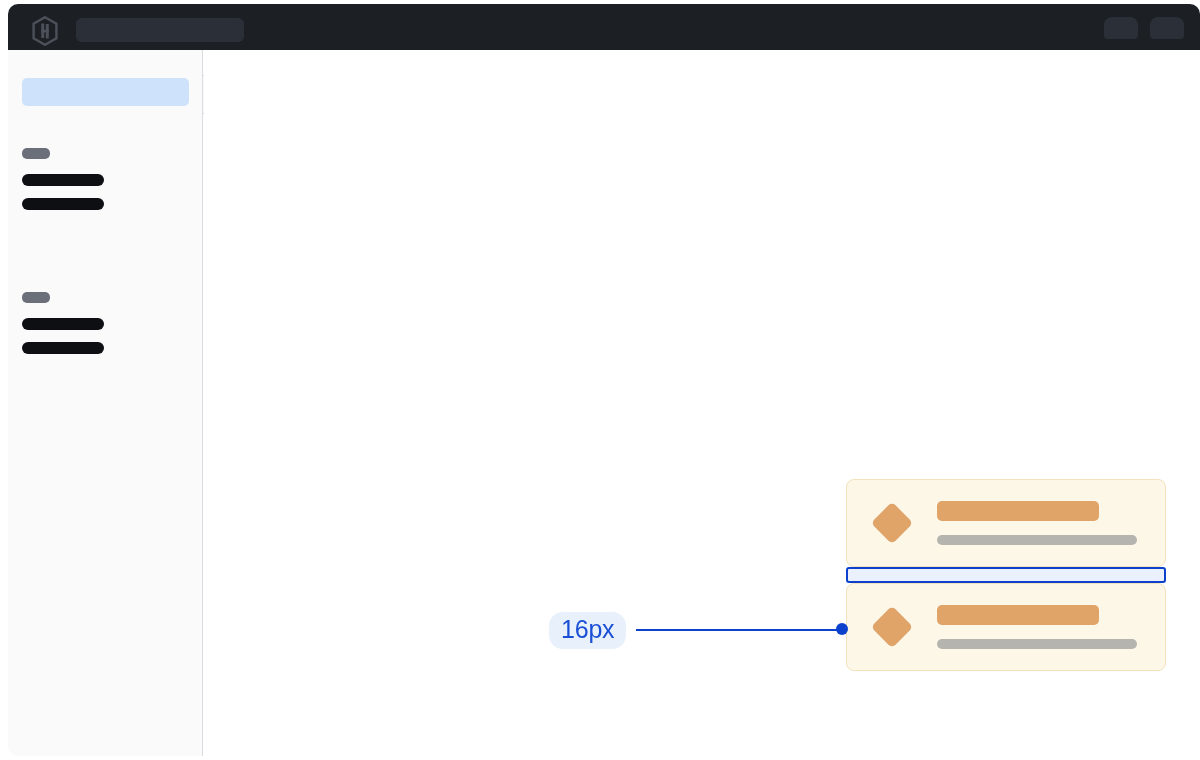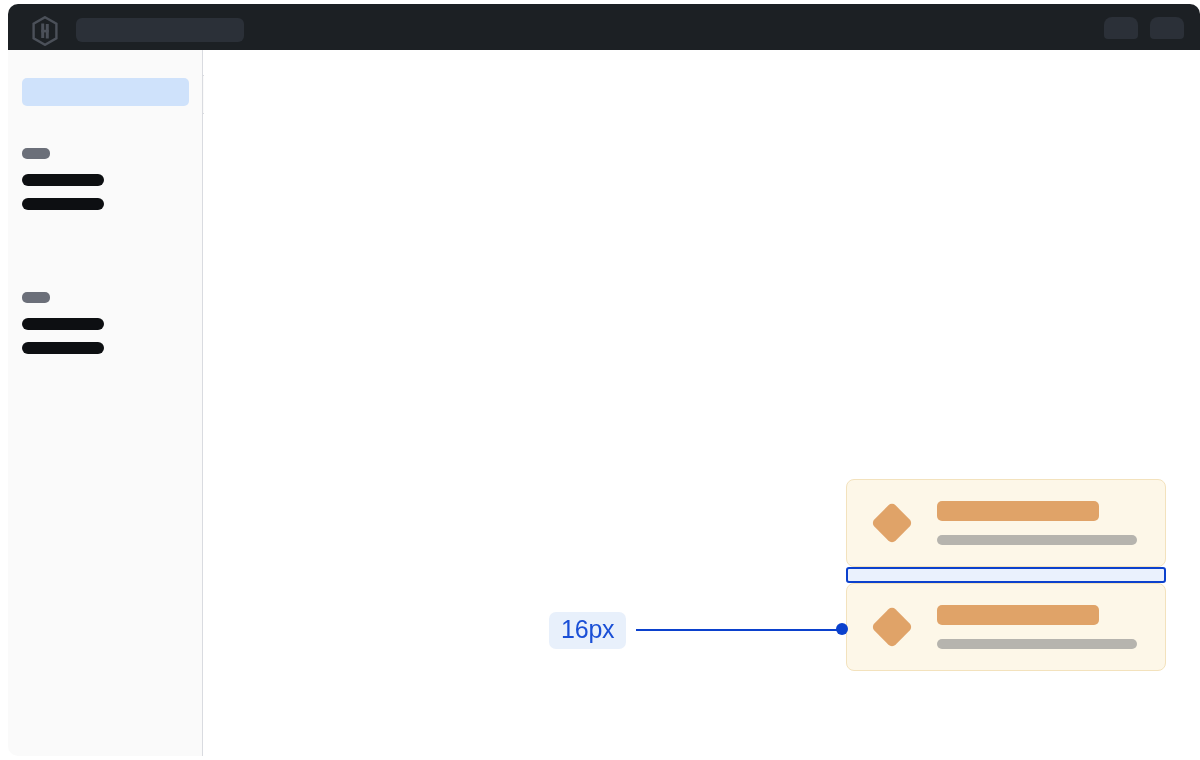--- a/index.html
+++ b/index.html
@@ -215,21 +215,21 @@
     border-radius: 50%;
     background: #0b41cd;
   }
 
   .measure-label {
     position: absolute;
     left: 549px;
     top: 612px;
     padding: 5px 12px 7px 12px;
     background: #e8f0fb;
-    border-radius: 7px;
+    border-radius: 14px;
     color: #1a4fd6;
     font-size: 25px;
     font-weight: 400;
     line-height: 1;
     letter-spacing: -0.2px;
     font-family: "Liberation Sans", sans-serif;
   }
 </style>
 </head>
 <body>

